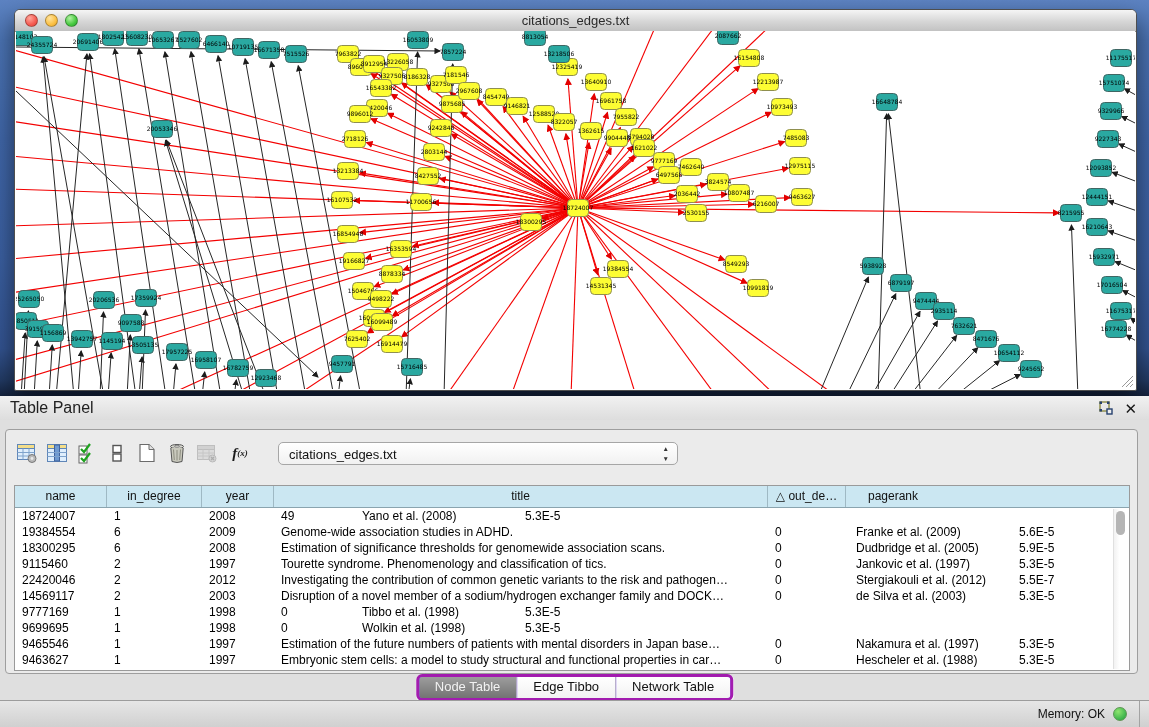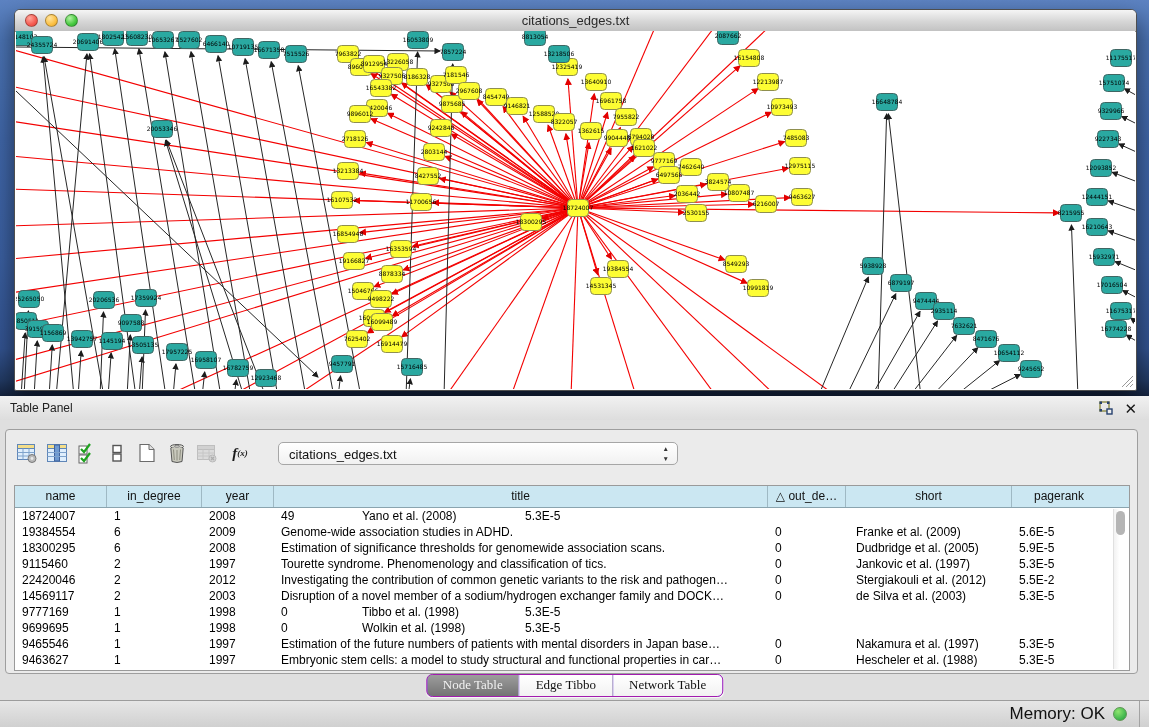--- a/index.html
+++ b/index.html
@@ -27,21 +27,21 @@
   svg#net{display:block;}
   line.r{stroke:#f30000;stroke-width:1.1;}
   line.k{stroke:#262626;stroke-width:1;}
   rect.n-y{fill:#fdfd33;stroke:#8f8f4f;stroke-width:1;}
   rect.n-t{fill:#2aa9a1;stroke:#3f6663;stroke-width:1;}
   text.nl{font:6px "DejaVu Sans",sans-serif;fill:#000;}
   .grip line{stroke:#9a9a9a;stroke-width:1;}
   
   .panel-header{position:absolute;left:0;top:396px;width:1149px;height:24px;
     background:linear-gradient(#f1f1f1,#dddddd);border-bottom:1px solid #b3b3b3;}
-  .panel-header .ph-title{position:absolute;left:10px;line-height:24px;font-size:12px;color:#222;}
+  .panel-header .ph-title{position:absolute;left:10px;line-height:24px;font-size:16px;color:#222;}
   .ph-float{position:absolute;right:36px;top:5px;width:14px;height:14px;cursor:pointer;}
   .ph-close{position:absolute;right:12px;top:1px;font-size:15px;font-weight:bold;color:#141414;line-height:24px;cursor:pointer;}
   
   .panel-body{position:absolute;left:0;top:420px;width:1149px;height:280px;background:#dfdfdf;}
   .inner{position:absolute;left:5px;top:9px;width:1131px;height:243px;background:#ebebeb;
     border:1px solid #9e9e9e;border-radius:4px;}
   .toolbar{position:absolute;left:10px;top:6px;height:34px;display:flex;align-items:center;}
   .tb-icon{width:22px;height:24px;margin-right:8px;display:flex;align-items:center;justify-content:center;cursor:pointer;}
   .fx{font-family:"Liberation Serif",serif;font-style:italic;font-weight:bold;font-size:15px;color:#1a1a1a;width:28px;}
   .fx small{font-size:9px;font-weight:bold;}
@@ -57,30 +57,30 @@
     box-sizing:border-box;overflow:hidden;white-space:nowrap;cursor:pointer;}
   .trow{display:flex;height:16px;line-height:16px;font-size:12px;color:#000;cursor:default;}
   .td{box-sizing:border-box;padding-left:7px;overflow:hidden;white-space:nowrap;}
   .c0{width:92px}.c1{width:95px}.c2{width:72px}.c3{width:494px}.c4{width:78px}.c5{width:166px}.c6{width:94px;border-right:none;}
   .td.c5{padding-left:10px;}
   .vscroll{position:absolute;right:1px;top:23px;bottom:1px;width:14px;
     background:linear-gradient(90deg,#f2f2f2,#ffffff 40%);border-left:1px solid #e0e0e0;}
   .vthumb{position:absolute;left:2px;top:2px;width:9px;height:24px;border-radius:5px;background:#b5b5b5;cursor:pointer;}
   
   .tabs{position:absolute;left:50%;transform:translateX(-50%);top:254px;display:flex;height:21px;
-    border:1px solid #a21caf;border-radius:6px;overflow:hidden;background:#8b5cf6;
-    box-shadow:0 1px 1px rgba(255,255,255,.8);font-family:Liberation Serif, serif;}
+    border:3px solid #a21caf;border-radius:6px;overflow:hidden;background:#8b5cf6;
+    box-shadow:0 1px 1px rgba(255,255,255,.8);}
   .tab{padding:0 16px;line-height:20px;font-size:13px;color:#111;border-right:1px solid #bdbdbd;
     background:linear-gradient(#ffffff,#f2f2f2);cursor:pointer;white-space:nowrap;}
   .tab:last-child{border-right:none;}
   .tab.selected{background:linear-gradient(#9d9d9d,#737373);color:#f2f2f2;}
   
   .statusbar{position:absolute;left:0;top:700px;width:1149px;height:27px;
     background:linear-gradient(#e6e6e6,#d0d0d0);border-top:1px solid #9c9c9c;box-sizing:border-box;}
-  .mem-label{position:absolute;right:44px;line-height:26px;font-size:17px;color:#111;}
+  .mem-label{position:absolute;right:44px;line-height:26px;font-size:12px;color:#111;}
   .mem-dot{position:absolute;right:22px;top:6px;width:14px;height:14px;border-radius:50%;
     background:radial-gradient(circle at 35% 30%,#8fe56f,#3cb44c 70%,#2d9e40);border:1px solid #5d9653;box-sizing:border-box;}
   .status-div{position:absolute;right:9px;top:0;bottom:0;width:1px;background:#a3a3a3;}
 </style>
 </head>
 <body>
 
 <div class="mdi">
   <div class="window">
     <div class="titlebar">
@@ -797,21 +797,20 @@
       </div>
     </div>
 
     <div class="tablewrap">
       <div class="thead" id="thead">
           <div class="th c0">name</div>
           <div class="th c1">in_degree</div>
           <div class="th c2">year</div>
           <div class="th c3">title</div>
           <div class="th c4">△ out_de…</div>
-          <div class="th c5">short</div>
           <div class="th c6">pagerank</div>
         </div>
       <div id="tbody">
           <div class="trow">
             <div class="td c0">18724007</div>
             <div class="td c1">1</div>
             <div class="td c2">2008</div>
             <div class="td c4">49</div>
             <div class="td c5">Yano et al. (2008)</div>
             <div class="td c6">5.3E-5</div>
@@ -843,21 +842,21 @@
             <div class="td c5">Jankovic et al. (1997)</div>
             <div class="td c6">5.3E-5</div>
           </div>
           <div class="trow">
             <div class="td c0">22420046</div>
             <div class="td c1">2</div>
             <div class="td c2">2012</div>
             <div class="td c3">Investigating the contribution of common genetic variants to the risk and pathogen…</div>
             <div class="td c4">0</div>
             <div class="td c5">Stergiakouli et al. (2012)</div>
-            <div class="td c6">5.5E-2</div>
+            <div class="td c6">5.5E-7</div>
           </div>
           <div class="trow">
             <div class="td c0">14569117</div>
             <div class="td c1">2</div>
             <div class="td c2">2003</div>
             <div class="td c3">Disruption of a novel member of a sodium/hydrogen exchanger family and DOCK…</div>
             <div class="td c4">0</div>
             <div class="td c5">de Silva et al. (2003)</div>
             <div class="td c6">5.3E-5</div>
           </div>

